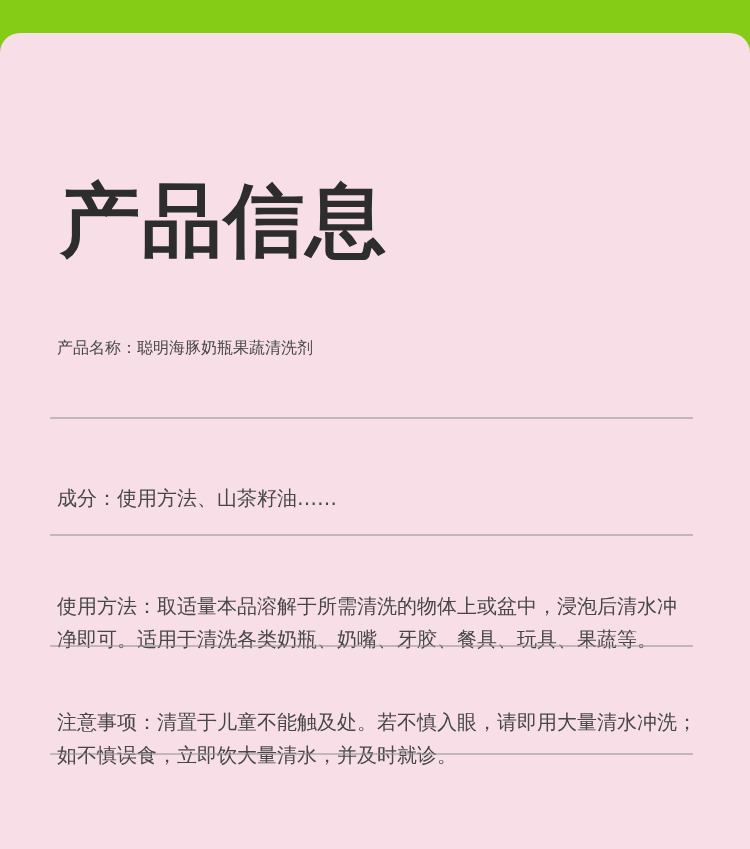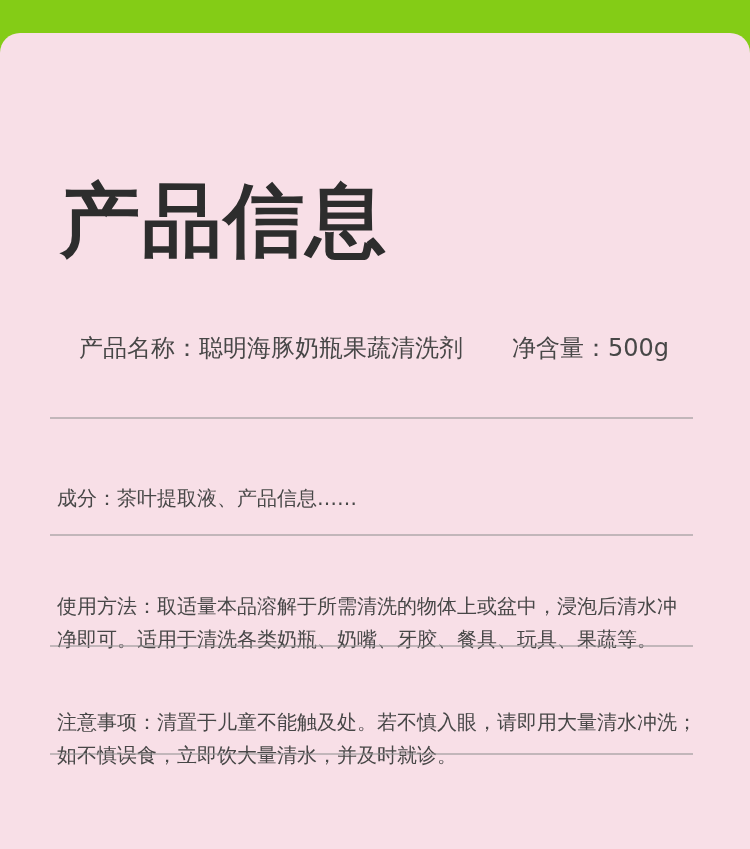--- a/index.html
+++ b/index.html
@@ -32,25 +32,24 @@
     font-weight: 900;
     letter-spacing: 2px;
     color: #2d2d2d;
     line-height: 100px;
   }
   .info-row {
     position: absolute;
     left: 57px;
     top: 300px;
     width: 636px;
-    font-size: 24px;
+    font-size: 16px;
     color: #474747;
     line-height: 30px;
     white-space: nowrap;
-    margin-left: 22px;
   }
   .net {
     position: absolute;
     left: 433px;
     top: 0;
     white-space: nowrap;
   }
   .divider {
     position: absolute;
     left: 50px;
@@ -78,29 +77,26 @@
 </head>
 <body>
 
 <div class="page">
   <div class="card">
 
     <div class="title">产品信息</div>
 
     <div class="info-row">
       <span>产品名称：</span><span>聪明海豚奶瓶果蔬清洗剂</span>
-      <span class="net">
-        <span>净含量：</span><span>500g</span>
-      </span>
     </div>
 
     <div class="divider d1"></div>
 
     <div class="section s0">
-      <span>成分：</span><span>茶叶提取液、产品信息……</span>
+      <span>成分：</span><span>使用方法、山茶籽油……</span>
     </div>
 
     <div class="divider d2"></div>
 
     <div class="section s1">
       <span>使用方法：</span><span>取适量本品溶解于所需清洗的物体上或盆中，浸泡后清水冲
 净即可。适用于清洗各类奶瓶、奶嘴、牙胶、餐具、玩具、果蔬等。</span>
     </div>
 
     <div class="divider d3"></div>

